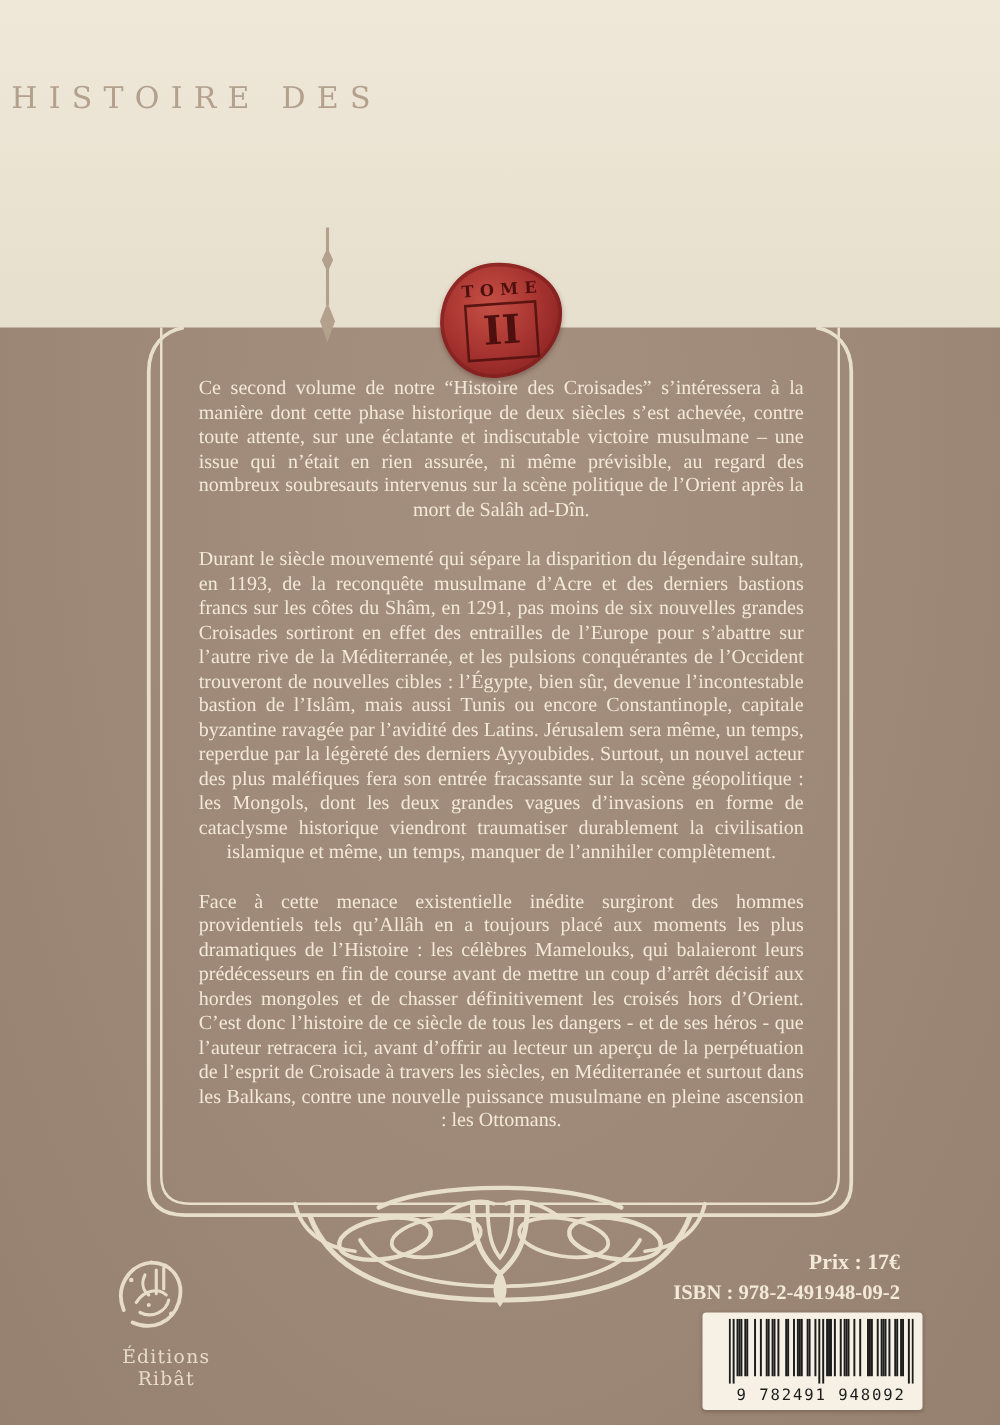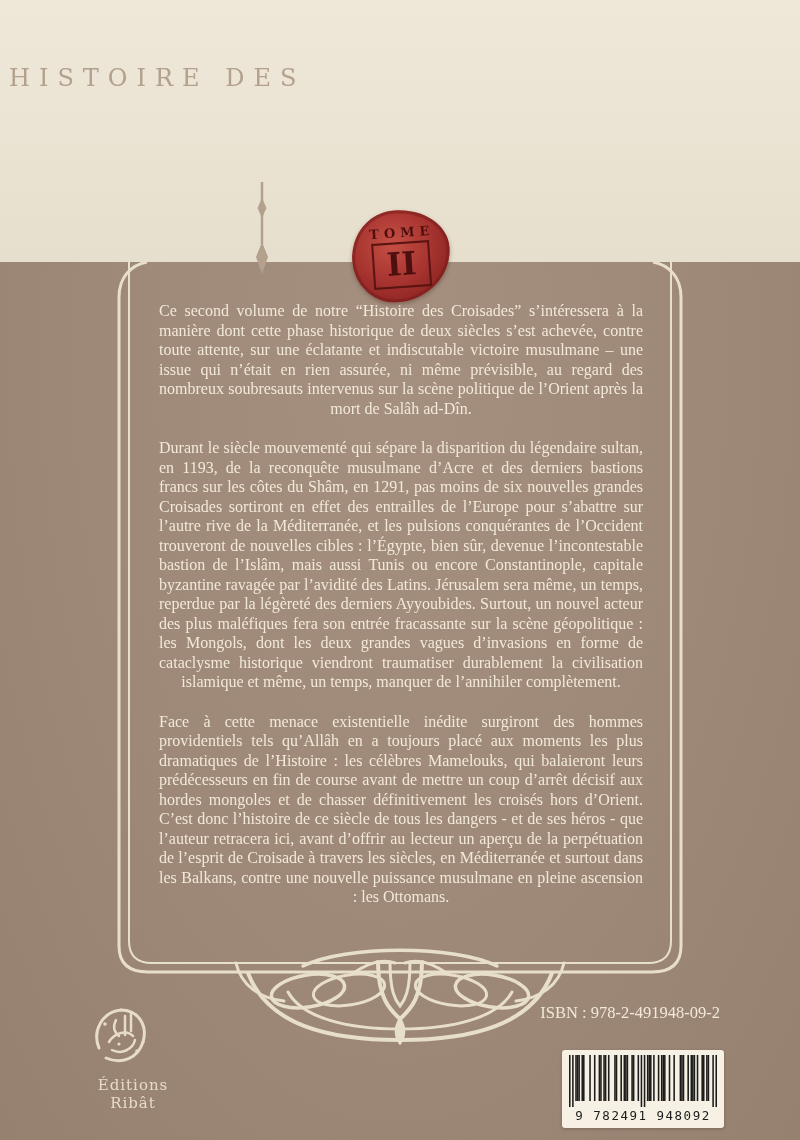--- a/index.html
+++ b/index.html
@@ -58,25 +58,25 @@
   .frame{position:absolute;left:0;top:0;width:800px;height:1140px;z-index:1;pointer-events:none;}
   
   .publisher{position:absolute;left:51px;top:1002px;width:136px;text-align:center;z-index:4;}
   .publisher-logo{display:block;margin:0 auto;}
   .publisher-name{
     margin-top:6px;font-family:"DejaVu Serif", serif;font-size:15px;
     letter-spacing:1px;color:#e7dcc7;margin-left:28px;
   }
   .price-block{position:absolute;right:80px;top:999px;text-align:right;z-index:4;color:#f2e9d7;}
   .price-label{font-size:17.5px;font-weight:bold;}
-  .isbn-label{font-size:16.5px;font-weight:normal;margin-top:4px;}
+  .isbn-label{font-size:16.5px;font-weight:bold;margin-top:4px;}
   .barcode-box{
     position:absolute;left:562px;top:1050px;width:162px;height:78px;z-index:4;
     background:#f6f1e4;border-radius:3px;box-shadow:0 1px 3px rgba(60,45,35,.3);
-    display:flex;flex-direction:column;align-items:center;
+    display:flex;flex-direction:column;align-items:center;padding-left:14px;
   }
   .barcode-bars{margin-top:5px;display:block;}
   .barcode-digits{
     font-family:"DejaVu Sans Mono", monospace;font-size:12.5px;letter-spacing:1.5px;
     color:#1c1c1c;margin-top:1px;white-space:pre;
   }
 </style>
 </head>
 <body>
 
@@ -141,20 +141,21 @@
       <g fill="#e7dcc7" stroke="none">
         <circle cx="20" cy="22" r="1.8"></circle>
         <circle cx="52" cy="49" r="1.8"></circle>
         <circle cx="34" cy="42" r="1.6"></circle>
       </g>
     </svg>
     <div class="publisher-name">Éditions Ribât</div>
   </div>
 
   <div class="price-block">
+    <div class="price-label">Prix : 17€</div>
     <div class="isbn-label">ISBN : 978-2-491948-09-2</div>
   </div>
 
   <div class="barcode-box">
     <svg class="barcode-bars" id="barcode-svg" width="148" height="52" preserveAspectRatio="none" viewBox="0 0 147.25 52">
         <rect x="0.00" y="0" width="1.55" height="52" fill="#1c1c1c"></rect>
         <rect x="3.10" y="0" width="1.55" height="52" fill="#1c1c1c"></rect>
         <rect x="6.20" y="0" width="1.55" height="46" fill="#1c1c1c"></rect>
         <rect x="7.75" y="0" width="1.55" height="46" fill="#1c1c1c"></rect>
         <rect x="9.30" y="0" width="1.55" height="46" fill="#1c1c1c"></rect>

